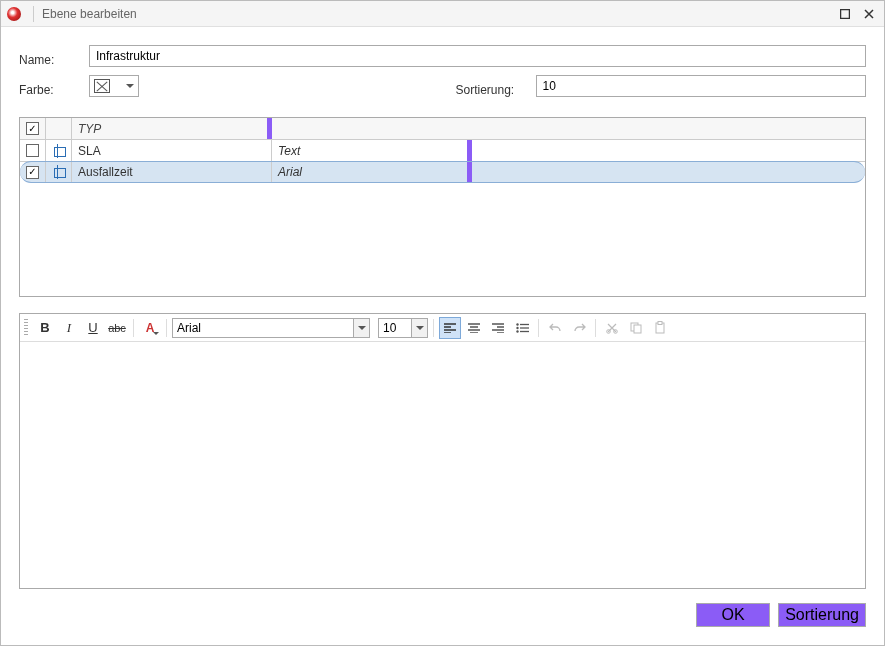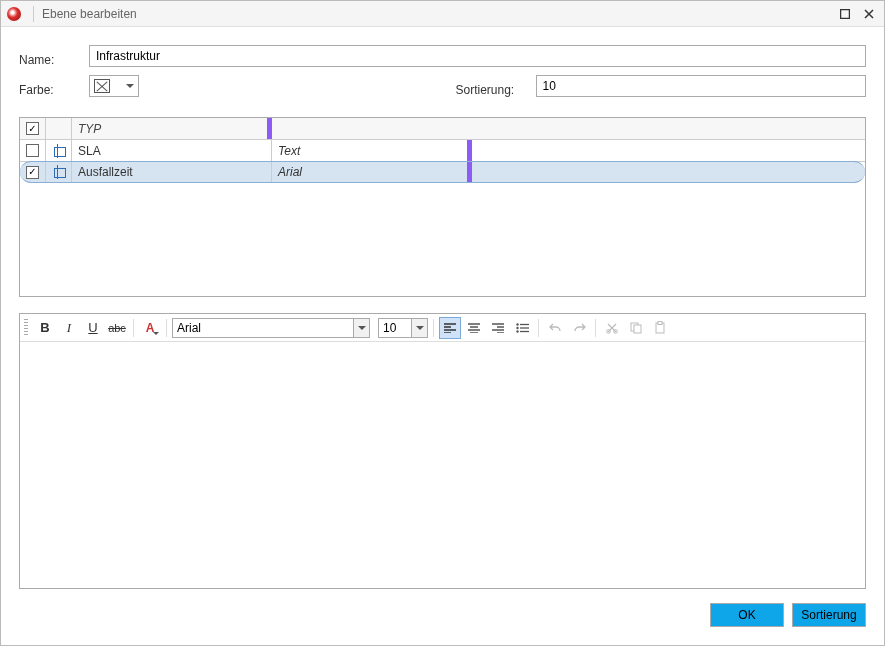--- a/index.html
+++ b/index.html
@@ -211,24 +211,24 @@
   .footer {
     display: flex;
     justify-content: flex-end;
     gap: 8px;
     padding-top: 14px;
   }
   .btn {
     min-width: 74px;
     height: 24px;
     border: 1px solid #aaa;
-    background: #0ea5e9;
+    background: #8b5cf6;
     cursor: pointer;
     font-family: inherit;
-    font-size: 12px;
+    font-size: 16px;
   }
 
   svg { display: block; }
 </style>
 </head>
 <body>
 
 <div class="titlebar">
   <div class="app-icon"></div>
   <div class="sep"></div>

